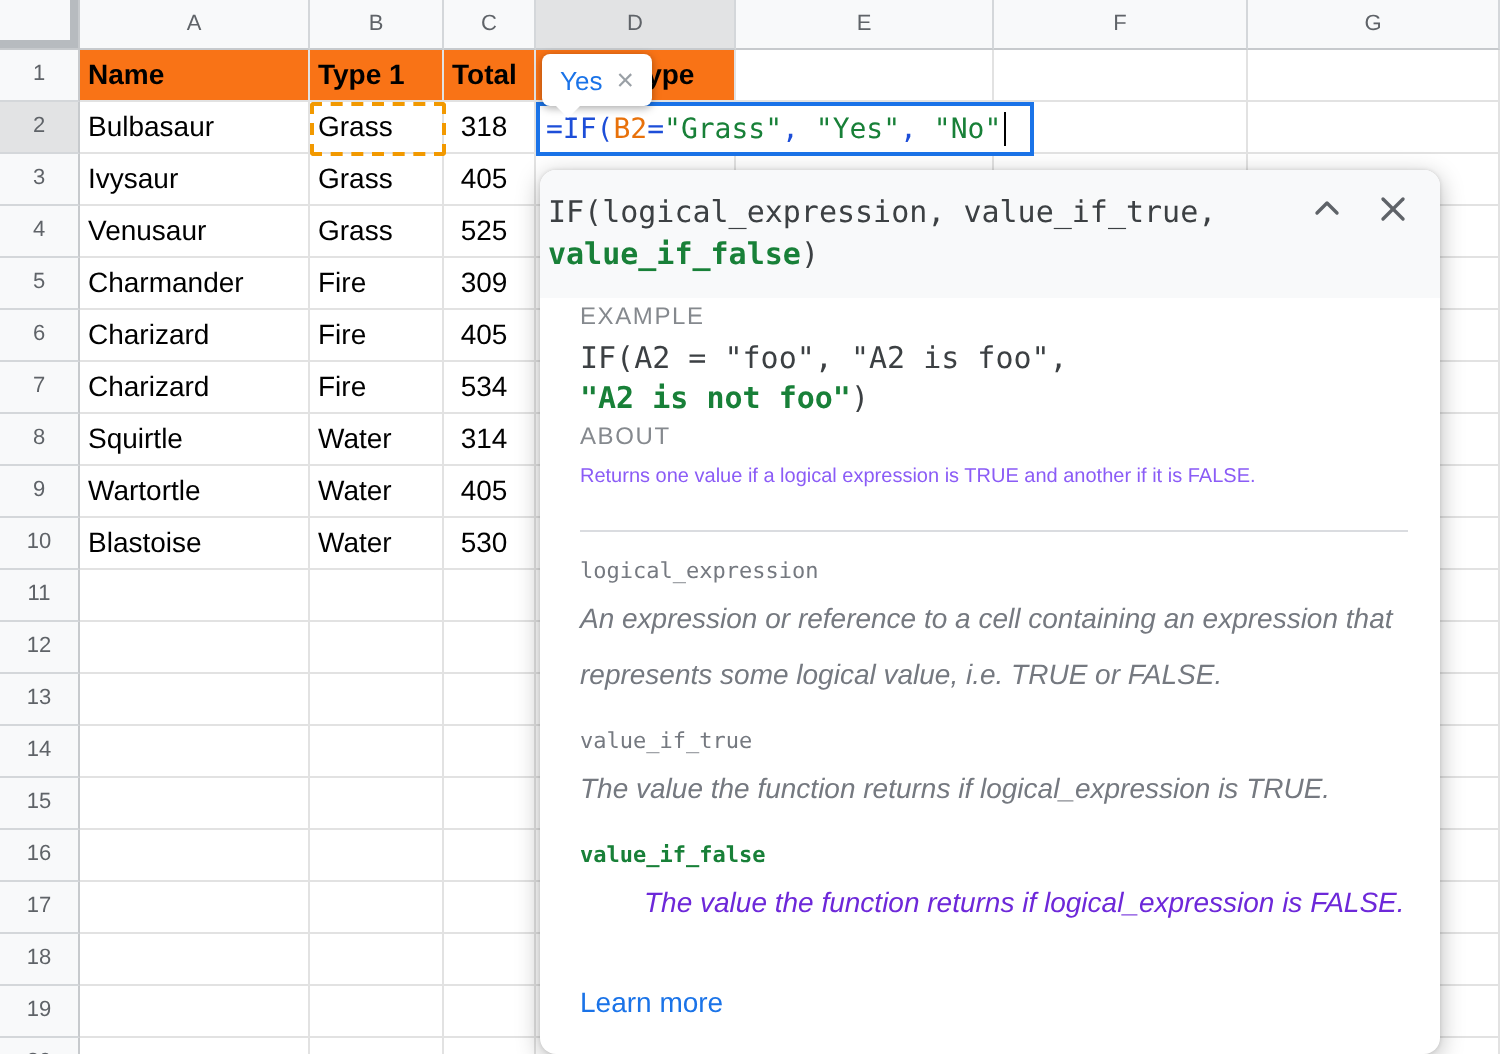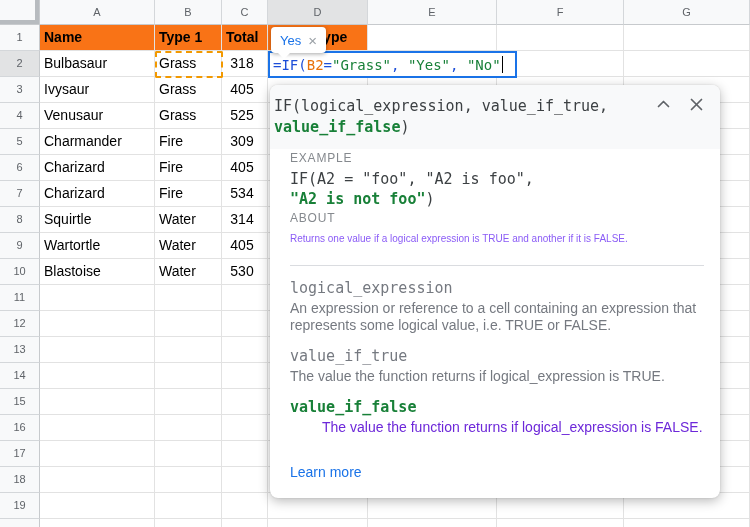--- a/index.html
+++ b/index.html
@@ -58,23 +58,23 @@
     font-family:"DejaVu Sans Mono", monospace; font-size:15px; line-height:21px; color:#3c4043; }
   .sig .line, .code .line { white-space:pre; }
   .green-bold { color:#188038; font-weight:bold; white-space:pre; }
   .sig-icons { position:absolute; right:16px; top:12px; display:flex; gap:18px; align-items:center; }
   .sig-icons svg { cursor:pointer; display:block; }
   .help-body { padding:0 16px 14px 20px; }
   .sec-label { font-size:12px; letter-spacing:.8px; color:#85898e; margin-top:2px; margin-bottom:4px; }
   .code { font-family:"DejaVu Sans Mono", monospace; font-size:15px; line-height:20px; color:#3c4043; }
   .about-text { font-size:10px; line-height:19px; color:#8b5cf6; max-width:418px; }
   .divider { border:none; border-top:1px solid #dadce0; margin:17px 0 2px; }
-  .arg-name { font-family:"DejaVu Sans Mono", monospace; font-size:15px; color:#757980; margin-top:13px; margin-bottom:3px; }
+  .arg-name { font-family:"DejaVu Sans Mono", monospace; font-size:11px; color:#757980; margin-top:13px; margin-bottom:3px; }
   .arg-name.active { color:#188038; font-weight:bold; }
-  .arg-desc { font-size:14px; line-height:17px; color:#757980; max-width:418px; }
+  .arg-desc { font-size:14px; line-height:28px; color:#757980; max-width:418px;font-style:italic; }
   .arg-desc.active { color:#6d28d9;margin-left:32px; }
   .learn { display:inline-block; font-size:14px; color:#1a73e8; margin-top:28px; margin-bottom:4px;
     cursor:pointer; text-decoration:none; }
 </style>
 </head>
 <body>
 
 <div class="app">
 
   <div class="corner">

